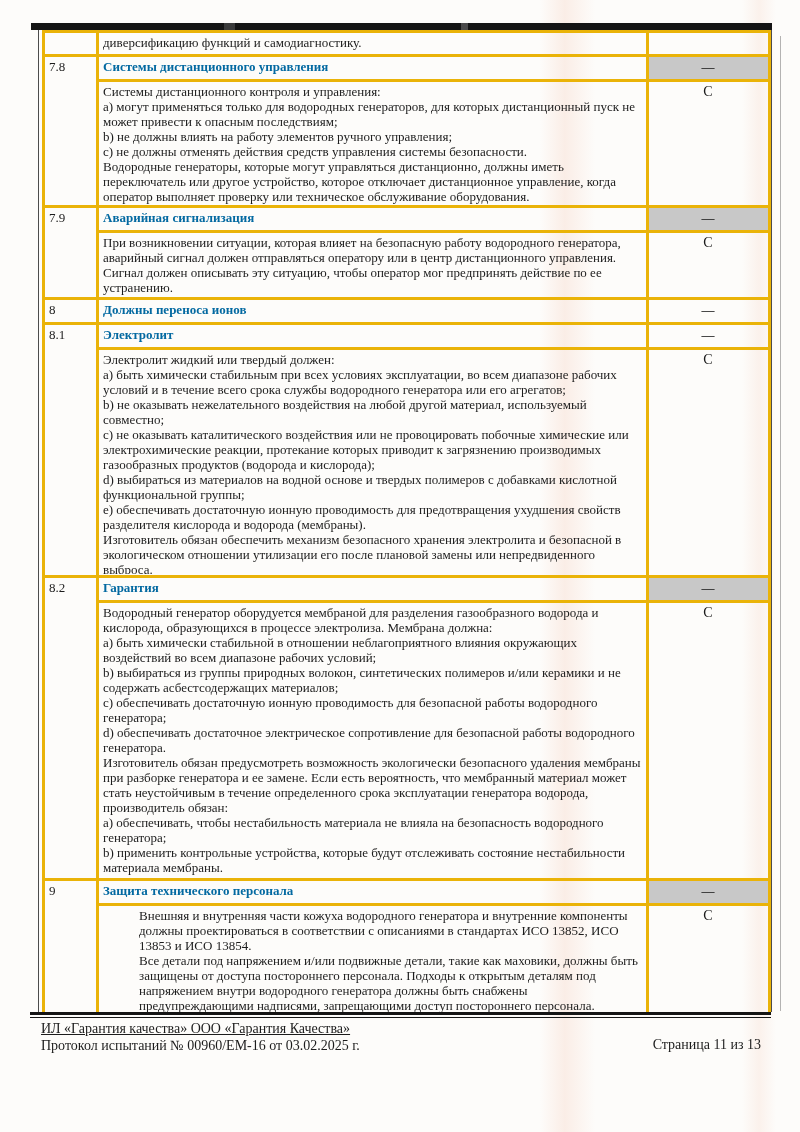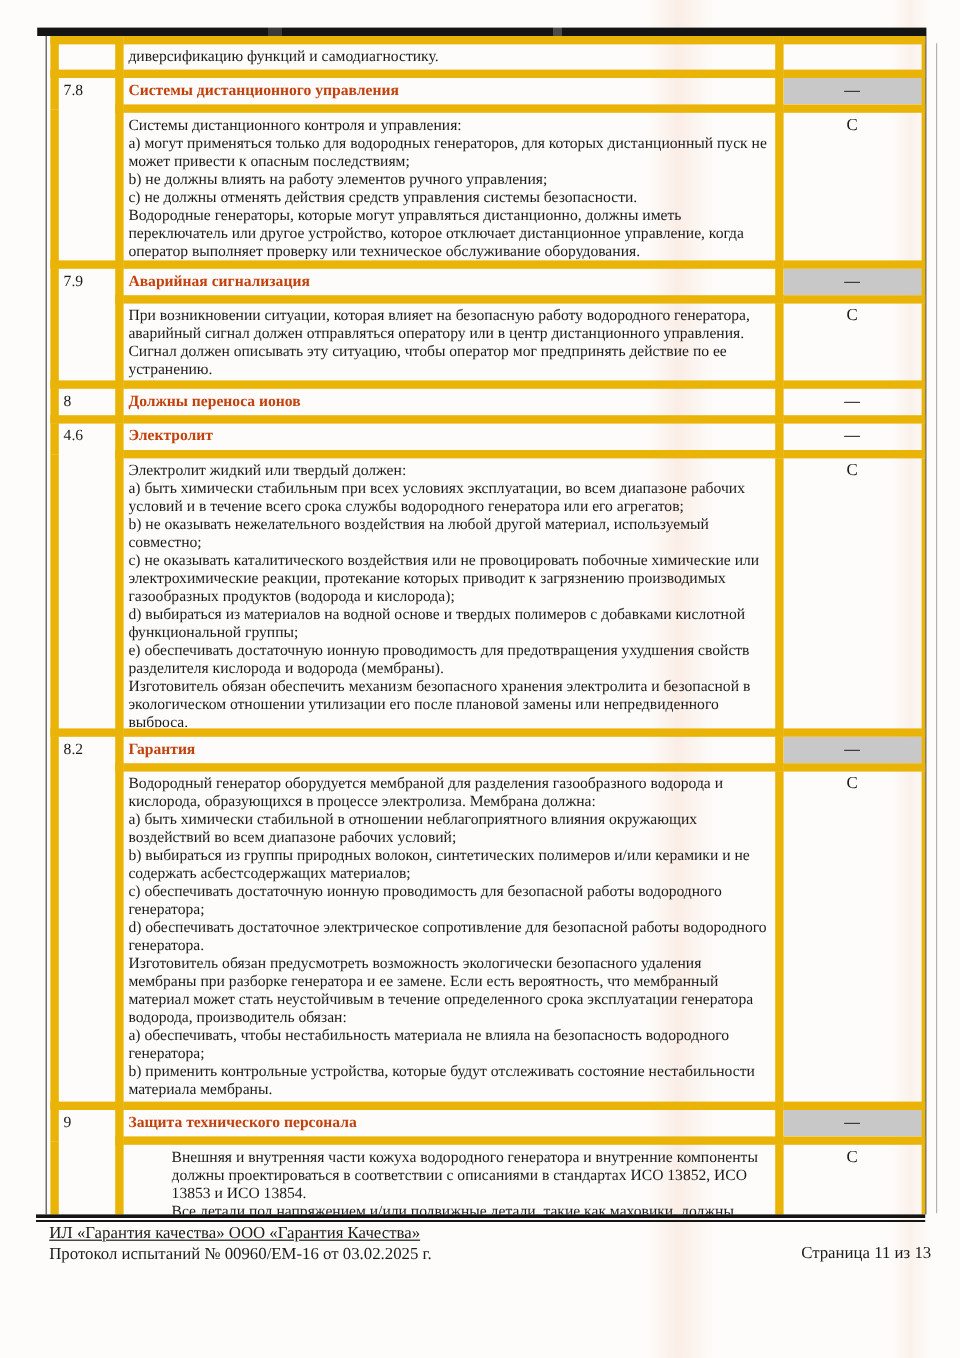--- a/index.html
+++ b/index.html
@@ -29,48 +29,48 @@
     position:absolute;left:38px;top:30px;width:734px;height:982px;
     overflow:hidden;box-sizing:border-box;
     border-left:1px solid #4c4c4c;border-right:1px solid #4c4c4c;
     padding:0 3px;
   }
   table.req{
     border-collapse:collapse;table-layout:fixed;width:726px;
     font-size:13px;line-height:15px;
   }
   table.req td{
-    border:7px solid #eab308;
+    border:3px solid #eab308;
     padding:2px 5px 1px 4px;
     vertical-align:top;
     overflow:hidden;
   }
   col.c-num{width:54px;}
   col.c-text{width:550px;}
   col.c-status{width:122px;}
 
   td.num{vertical-align:top;padding-left:5px;}
-  td.title{font-weight:bold;color:#c2410c;}
+  td.title{font-weight:bold;color:#0369a1;}
   td.status{text-align:center;vertical-align:middle;padding:0;}
   td.status.shaded{background:#c8c8c8;}
   td.body{vertical-align:top;}
   .bt{white-space:pre-line;overflow:hidden;}
   .h-cont{height:18px;}
   .h-title{height:19px;}
   .h-78{height:120px;}
   .h-79{height:61px;}
   .h-81{height:222px;}
   .h-82{height:272px;}
   .h-9{height:150px;margin-left:36px;}
   .dash{font-weight:bold;color:#2e2e2e;letter-spacing:0;}
   .cmark{font-size:14px;color:#1a1a1a;}
 
   .footer-lab{position:absolute;left:41px;top:1021px;font-size:14px;text-decoration:underline;}
   .footer-protocol{position:absolute;left:41px;top:1038px;font-size:14px;}
-  .footer-page{position:absolute;right:24px;top:1037px;font-size:14px;text-align:right;}
+  .footer-page{position:absolute;right:39px;top:1037px;font-size:14px;text-align:right;}
 </style>
 </head>
 <body>
 
 <div class="scan-band band-1"></div>
 <div class="scan-band band-2"></div>
 <div class="edge-line"></div>
 
 <div class="top-bar"></div>
 
@@ -117,21 +117,21 @@
       <td class="status"><span class="cmark">С</span></td>
     </tr>
 
     <tr>
       <td class="num">8</td>
       <td class="title h-title">Должны переноса ионов</td>
       <td class="status"><span class="dash">—</span></td>
     </tr>
 
     <tr>
-      <td class="num" rowspan="2">4.6</td>
+      <td class="num" rowspan="2">8.1</td>
       <td class="title h-title">Электролит</td>
       <td class="status"><span class="dash">—</span></td>
     </tr>
     <tr>
       <td class="body">
             <div class="bt h-81">Электролит жидкий или твердый должен:
 а) быть химически стабильным при всех условиях эксплуатации, во всем диапазоне рабочих условий и в течение всего срока службы водородного генератора или его агрегатов;
 b) не оказывать нежелательного воздействия на любой другой материал, используемый совместно;
 с) не оказывать каталитического воздействия или не провоцировать побочные химические или электрохимические реакции, протекание которых приводит к загрязнению производимых газообразных продуктов (водорода и кислорода);
 d) выбираться из материалов на водной основе и твердых полимеров с добавками кислотной функциональной группы;

